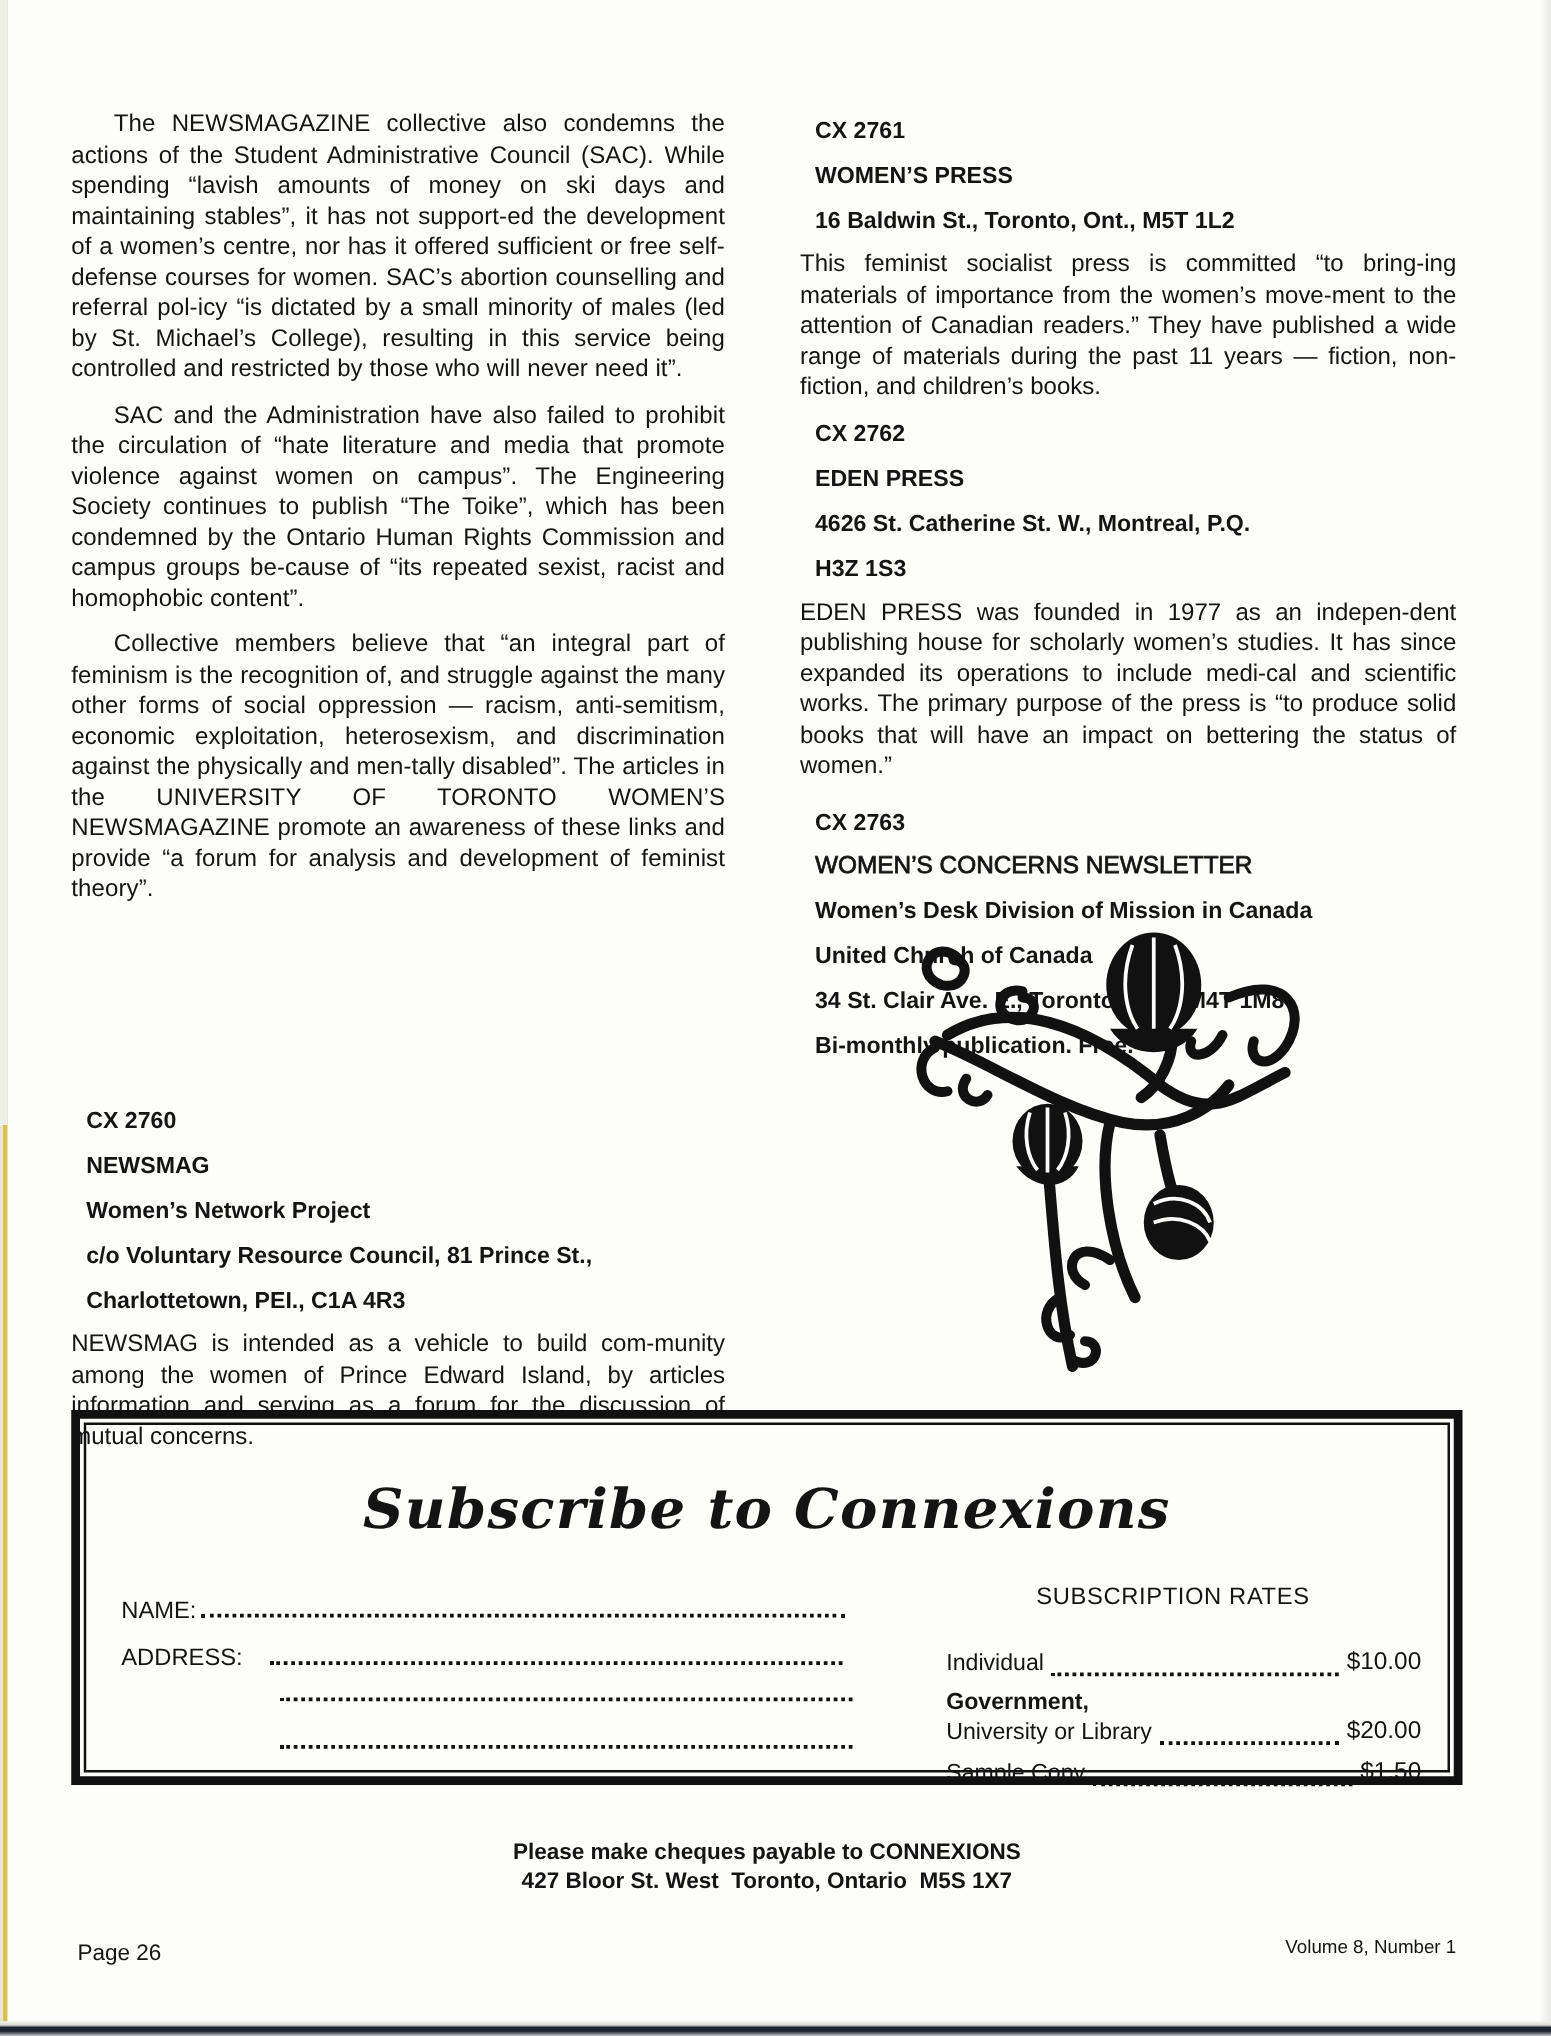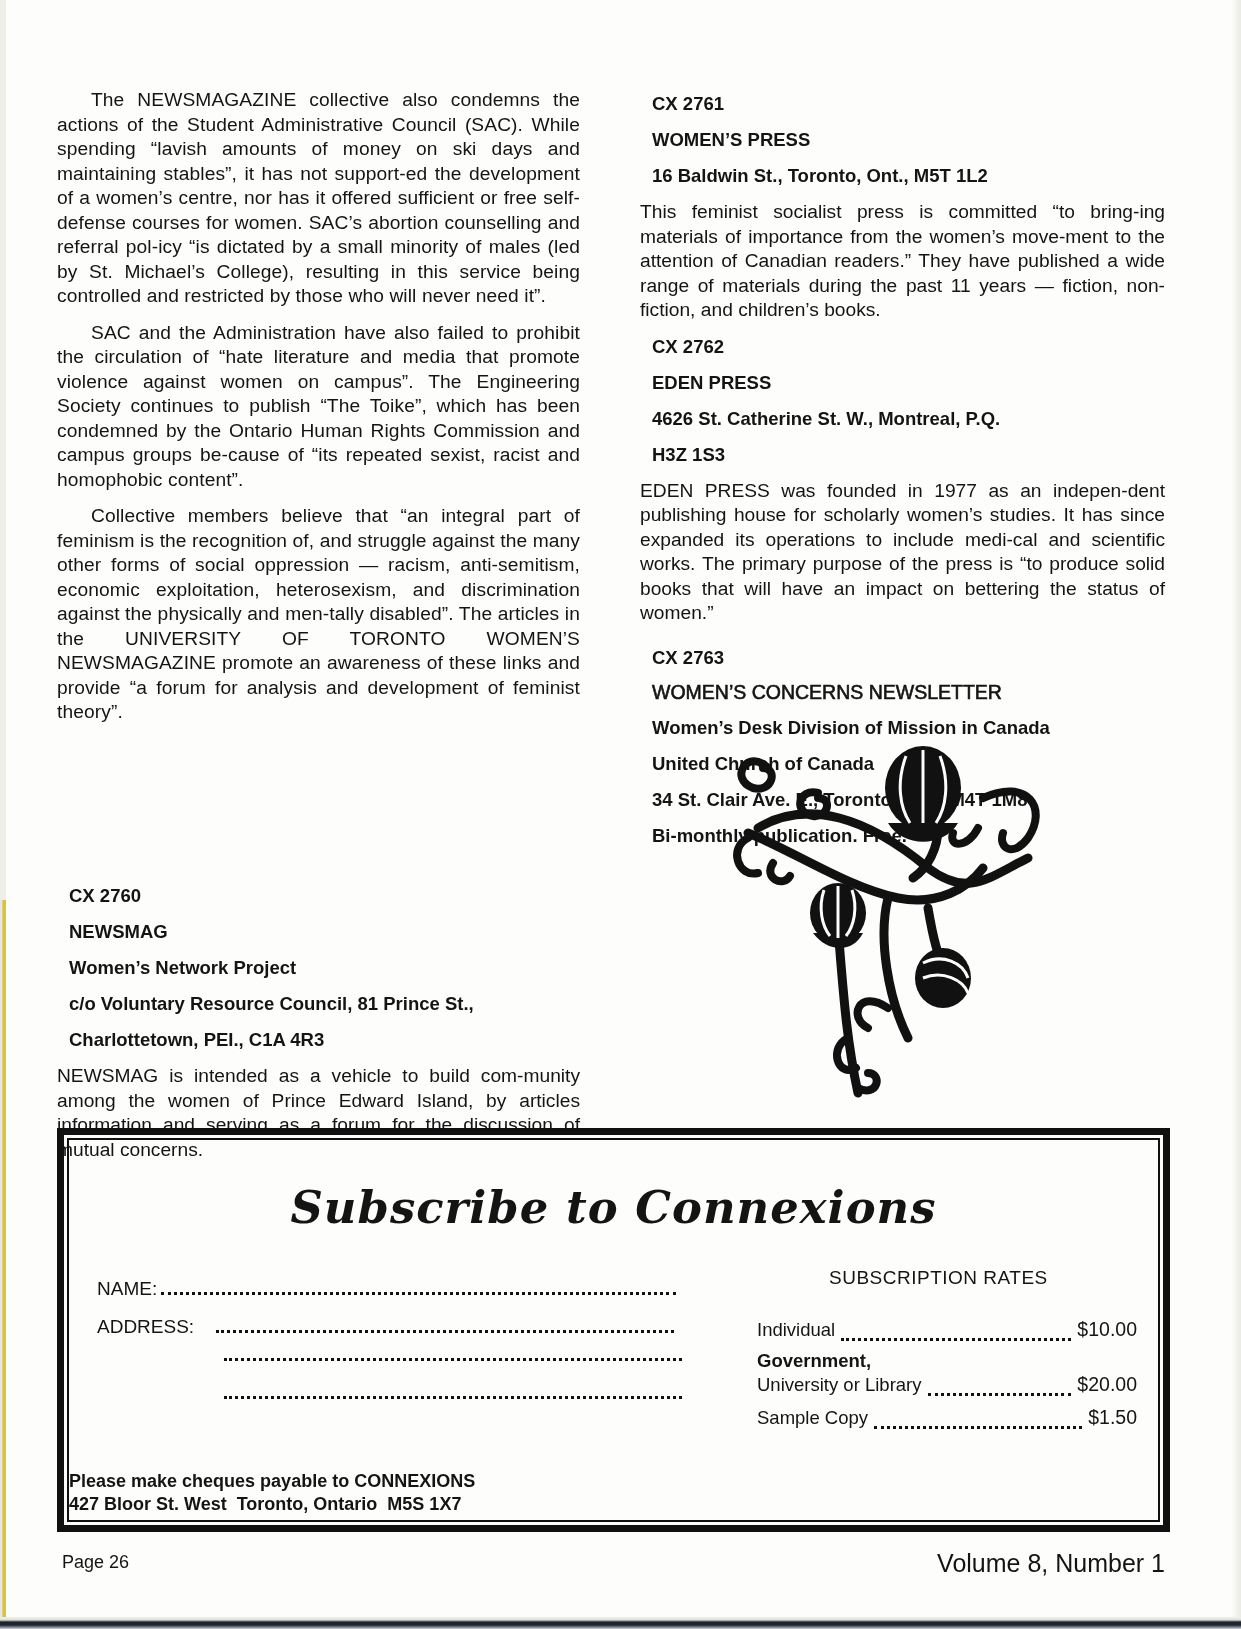--- a/index.html
+++ b/index.html
@@ -27,21 +27,21 @@
   .entry-head { font-weight: bold; font-size: 18.5px; line-height: 24px; margin: 12px; }
   .entry-body { font-size: 19.2px; line-height: 24.5px; text-align: justify; margin: 4px 0 0 0; }
 
   #cx2760 { position: absolute; left: 57px; top: 872px; width: 523px; }
   #cx2761 { margin-bottom: 6px; }
   #cx2762 { margin-bottom: 22px; }
 
   .ornament { position: absolute; left: 728px; top: 738px; width: 325px; height: 370px; }
 
   .subscribe-box {
-    position: absolute; left: 57px; top: 1128px; width: 1113px; height: 404px;
+    position: absolute; left: 57px; top: 1128px; width: 1113px; height: 300px;
     border: 7px solid #111; box-sizing: border-box;
   }
   .subscribe-inner {
     position: absolute; left: 3px; top: 3px; right: 3px; bottom: 3px;
     border: 2px solid #111;
   }
   .subscribe-title {
     position: absolute; left: 0; right: 0; top: 42px; text-align: center;
     font-family: "DejaVu Serif", "Liberation Serif", serif;
     font-weight: bold; font-style: italic; font-size: 44px; letter-spacing: 1px;
@@ -57,26 +57,26 @@
   .rate-row {
     position: absolute; left: 688px; width: 380px; font-size: 18.5px; font-weight: normal;
     display: flex; align-items: flex-end;
   }
   .rate-row .rate-label { white-space: nowrap; }
   .rate-row .rate-dots { flex: 1; border-bottom: 3px dotted #111; margin: 0 6px; height: 4px; }
   .rate-row .rate-price { font-size: 19.5px; }
   .rate-sub { position: absolute; left: 688px; font-size: 18.5px; font-weight: bold; }
 
   .payable {
-    position: absolute; left: 0; right: 0; text-align: left;
+    position: absolute; left: 0; right: 0; text-align: center;
     font-size: 18px; font-weight: bold; line-height: 23px;
   }
 
   .footer-left { position: absolute; left: 62px; top: 1552px; font-size: 18px; }
-  .footer-right { position: absolute; right: 76px; top: 1549px; font-size: 25px; }
+  .footer-right { position: absolute; right: 76px; top: 1549px; font-size: 15px; }
 </style>
 </head>
 <body>
 
 <div class="edge-left"></div>
 <div class="edge-left-top"></div>
 <div class="edge-right"></div>
 <div class="edge-bottom"></div>
 
 <div class="col-left">

